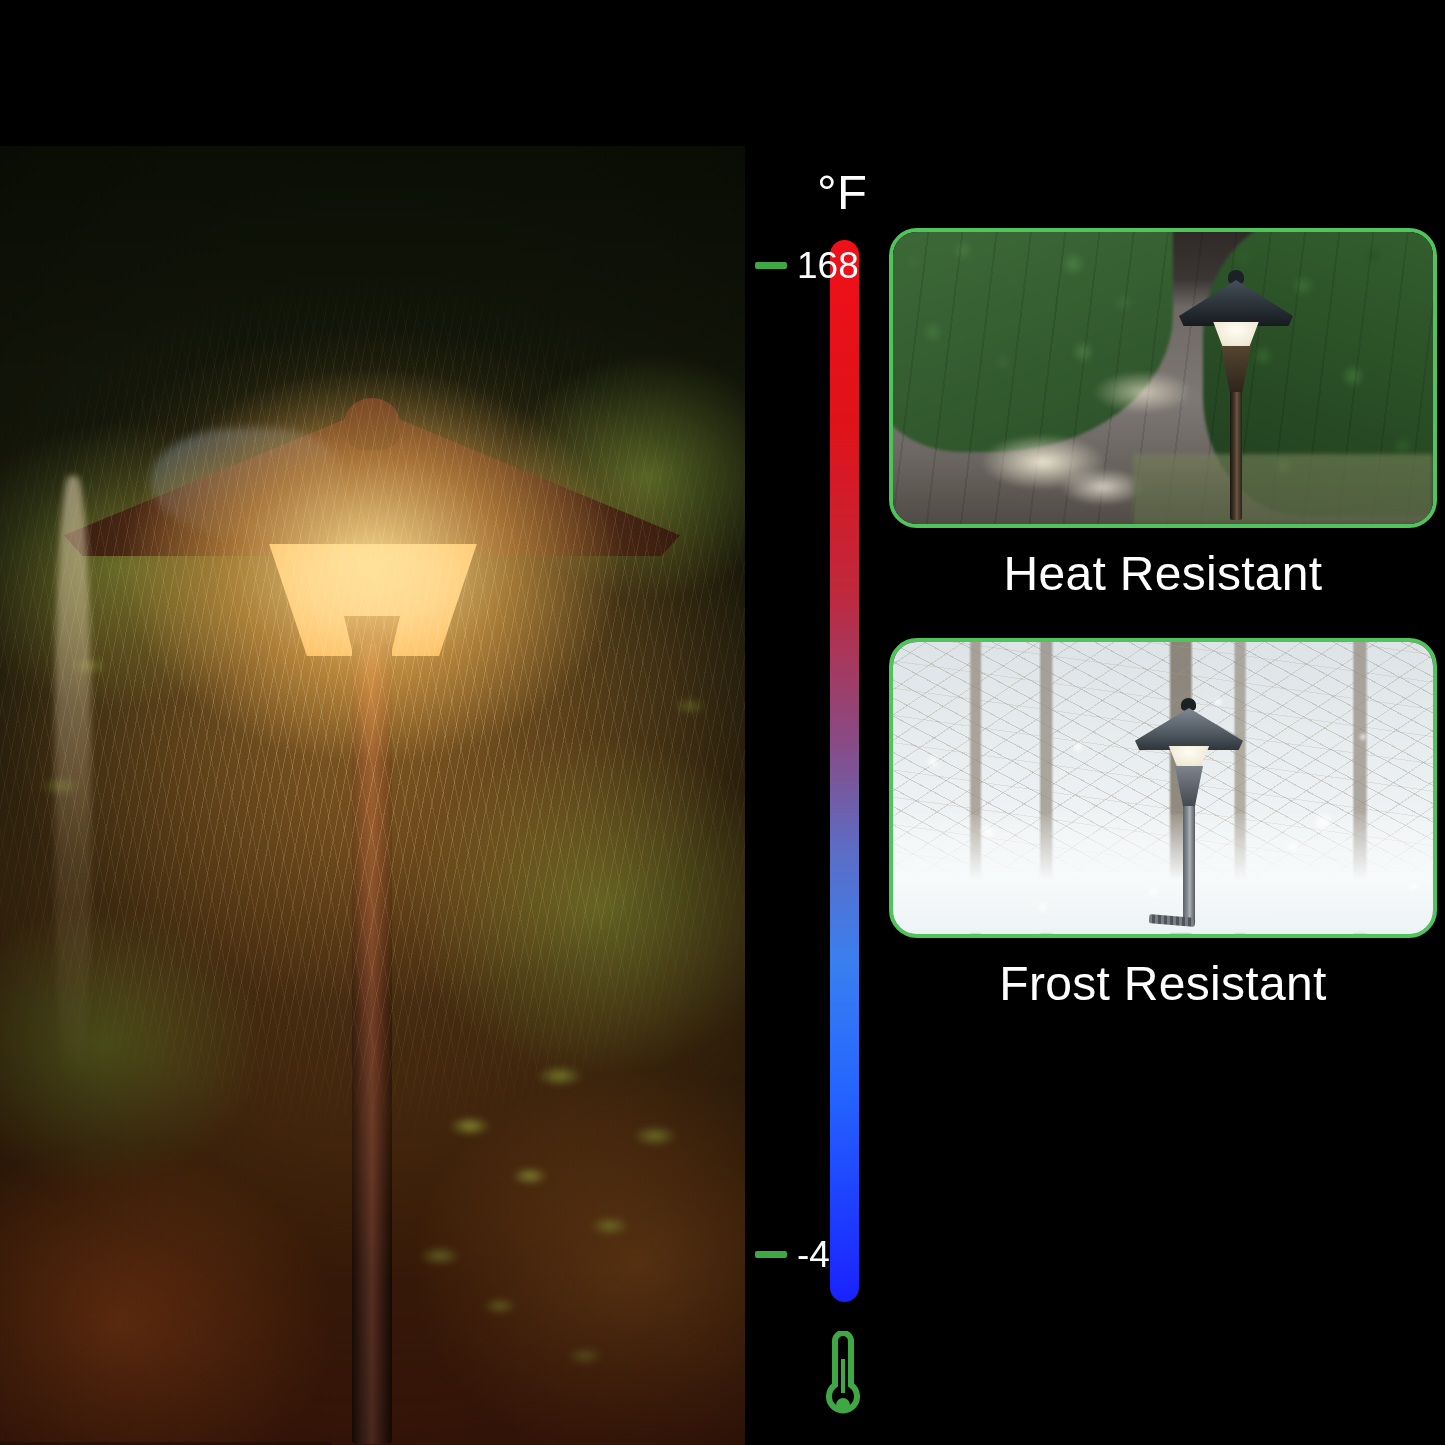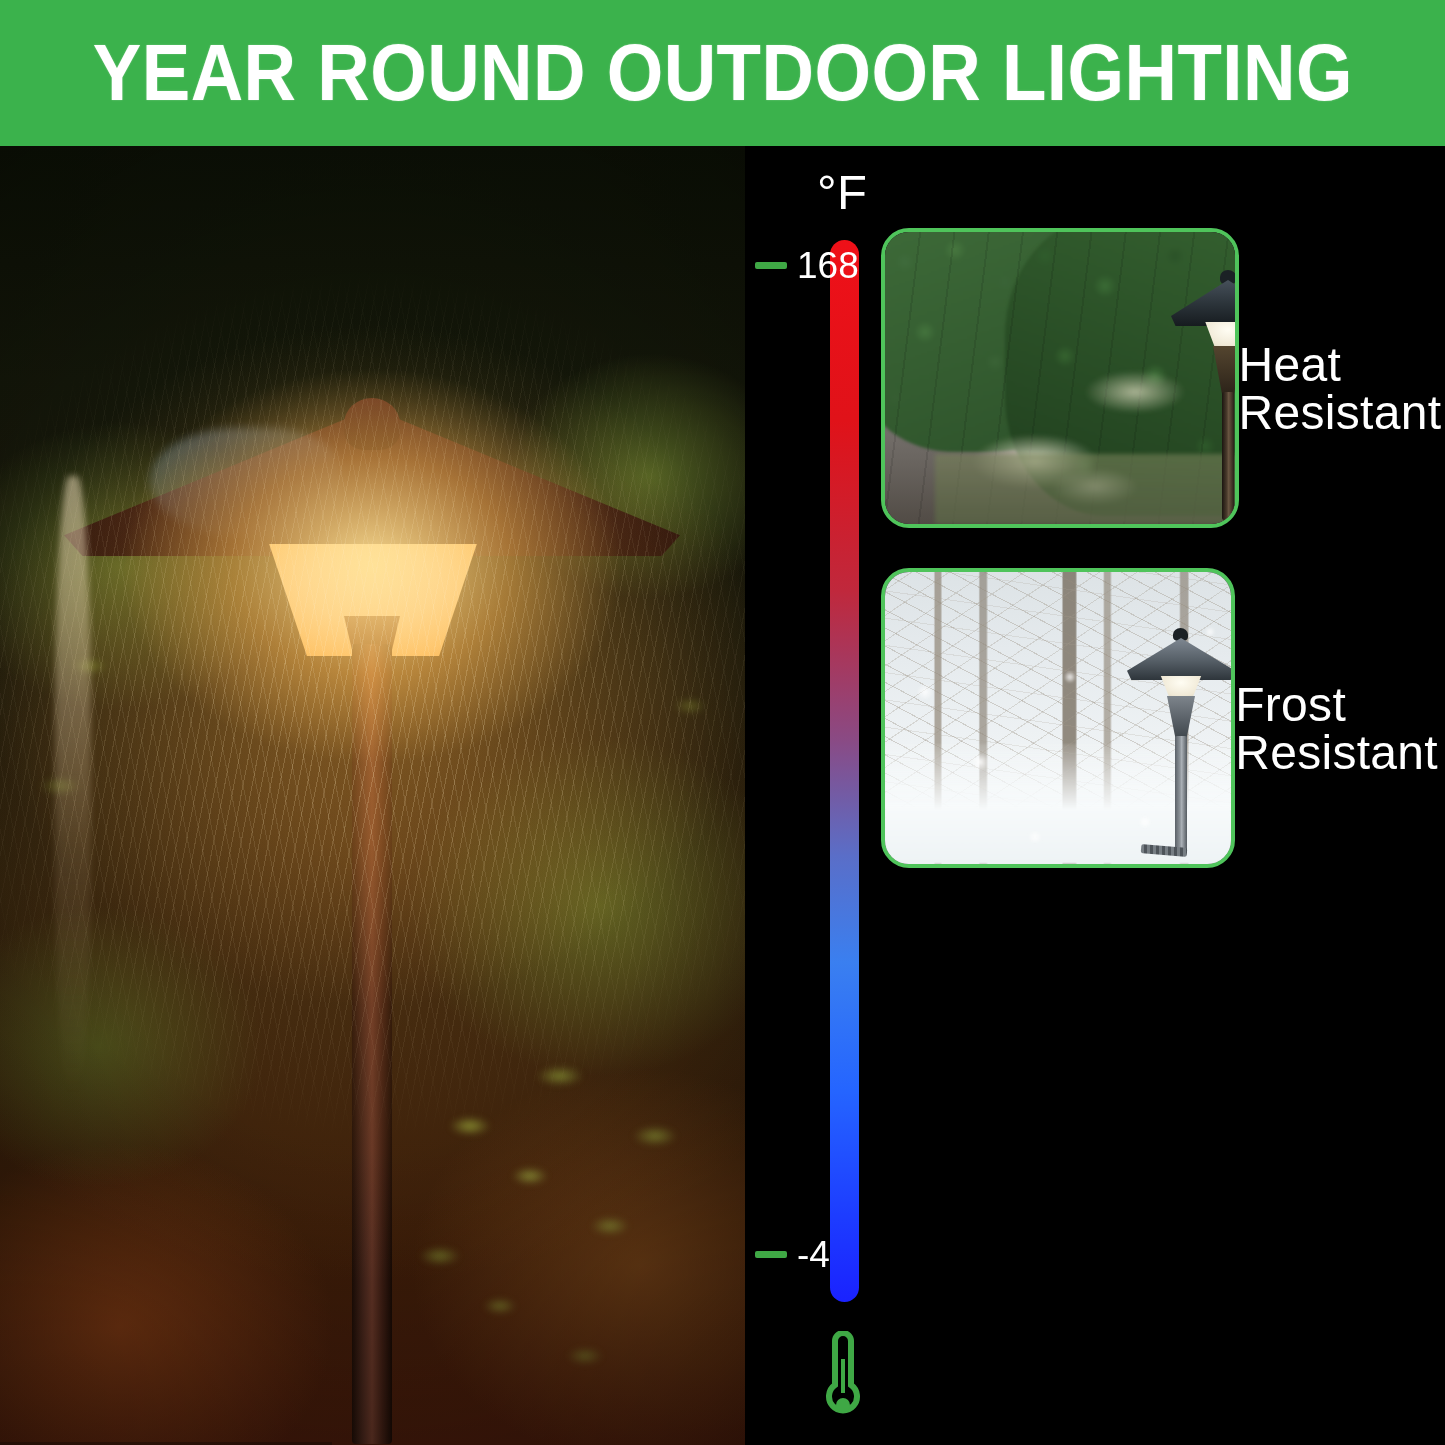--- a/index.html
+++ b/index.html
@@ -190,21 +190,21 @@
   #thermo-icon svg { display:block; }
 
   
   #feature-list {
     position:absolute; left:136px; top:0;
     width:564px; height:1299px;
     display:flex; flex-direction:column;
   }
   .feature-card {
     position:relative;
-    display:flex; flex-direction:row; align-items:center;
+    display:flex; flex-direction:column; align-items:center;
   }
   .feature-photo {
     position:relative;
     width:548px; height:300px;
     border:4px solid #4FC45B;
     border-radius:28px;
     overflow:hidden;
     background:#111;
   }
   .feature-caption {
@@ -387,23 +387,20 @@
     position:absolute;
     background:repeating-linear-gradient(90deg,#777e84 0 3px, #4e545a 3px 6px);
     border-radius:2px;
   }
 </style>
 </head>
 <body>
 
 <div id="page">
 
-  <div id="header-banner">
-    <div id="header-title">YEAR ROUND OUTDOOR LIGHTING</div>
-  </div>
 
   <div id="hero-photo">
     <div class="hero-layer" id="hero-bg"></div>
     <div class="hero-layer" id="hero-leaves"></div>
 
     <div id="shade-cone"></div>
     <div id="shade-wet"></div>
     <div id="lamp-finial"></div>
     <div id="hero-lamp-glass"></div>
     <div id="hero-lamp-stem-top"></div>

